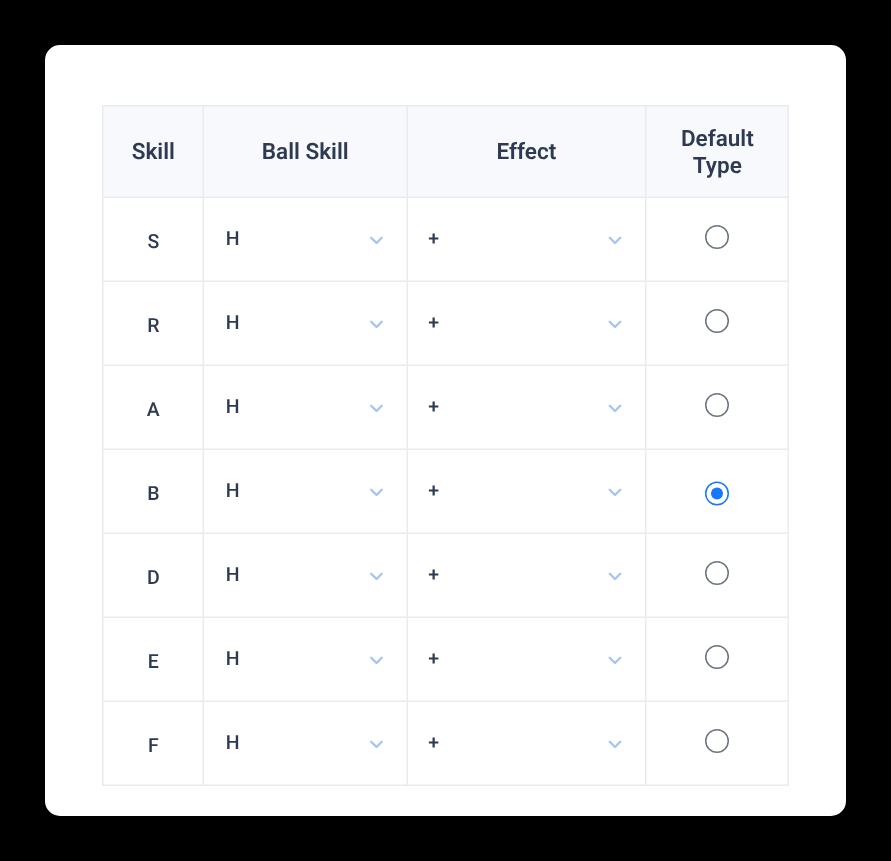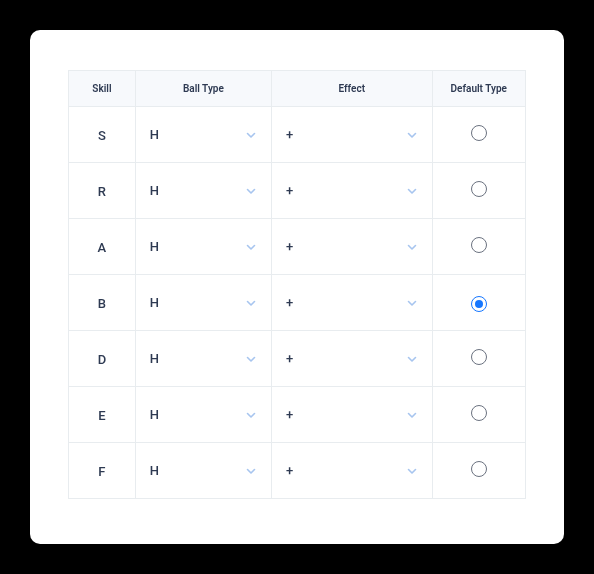--- a/index.html
+++ b/index.html
@@ -25,21 +25,21 @@
     box-shadow: 0 4px 20px rgba(0,0,0,0.3);
   }
   .table {
     width: 100%;
     border-collapse: collapse;
   }
   .table th {
     background: #f7f9fc;
     color: #2e3a52;
     font-weight: 600;
-    font-size: 10px;
+    font-size: 15px;
     padding: 12px 8px;
     border: 1px solid #e8ecef;
     text-align: center;
   }
   .table td {
     border: 1px solid #e8ecef;
     padding: 0;
     height: 56px;
     vertical-align: middle;
     text-align: center;
@@ -99,21 +99,21 @@
   .col-default { width: 98px; }
 </style>
 </head>
 <body>
 
 <div class="card">
   <table class="table">
     <thead>
       <tr>
         <th class="col-skill">Skill</th>
-        <th class="col-ball">Ball Type</th>
+        <th class="col-ball">Ball Skill</th>
         <th class="col-effect">Effect</th>
         <th class="col-default">Default Type</th>
       </tr>
     </thead>
     <tbody id="rows">
         <tr>
           <td class="col-skill"><span class="skill-label">S</span></td>
           <td class="col-ball">
             <div class="select-wrap">
               <span class="select-value">H</span>

